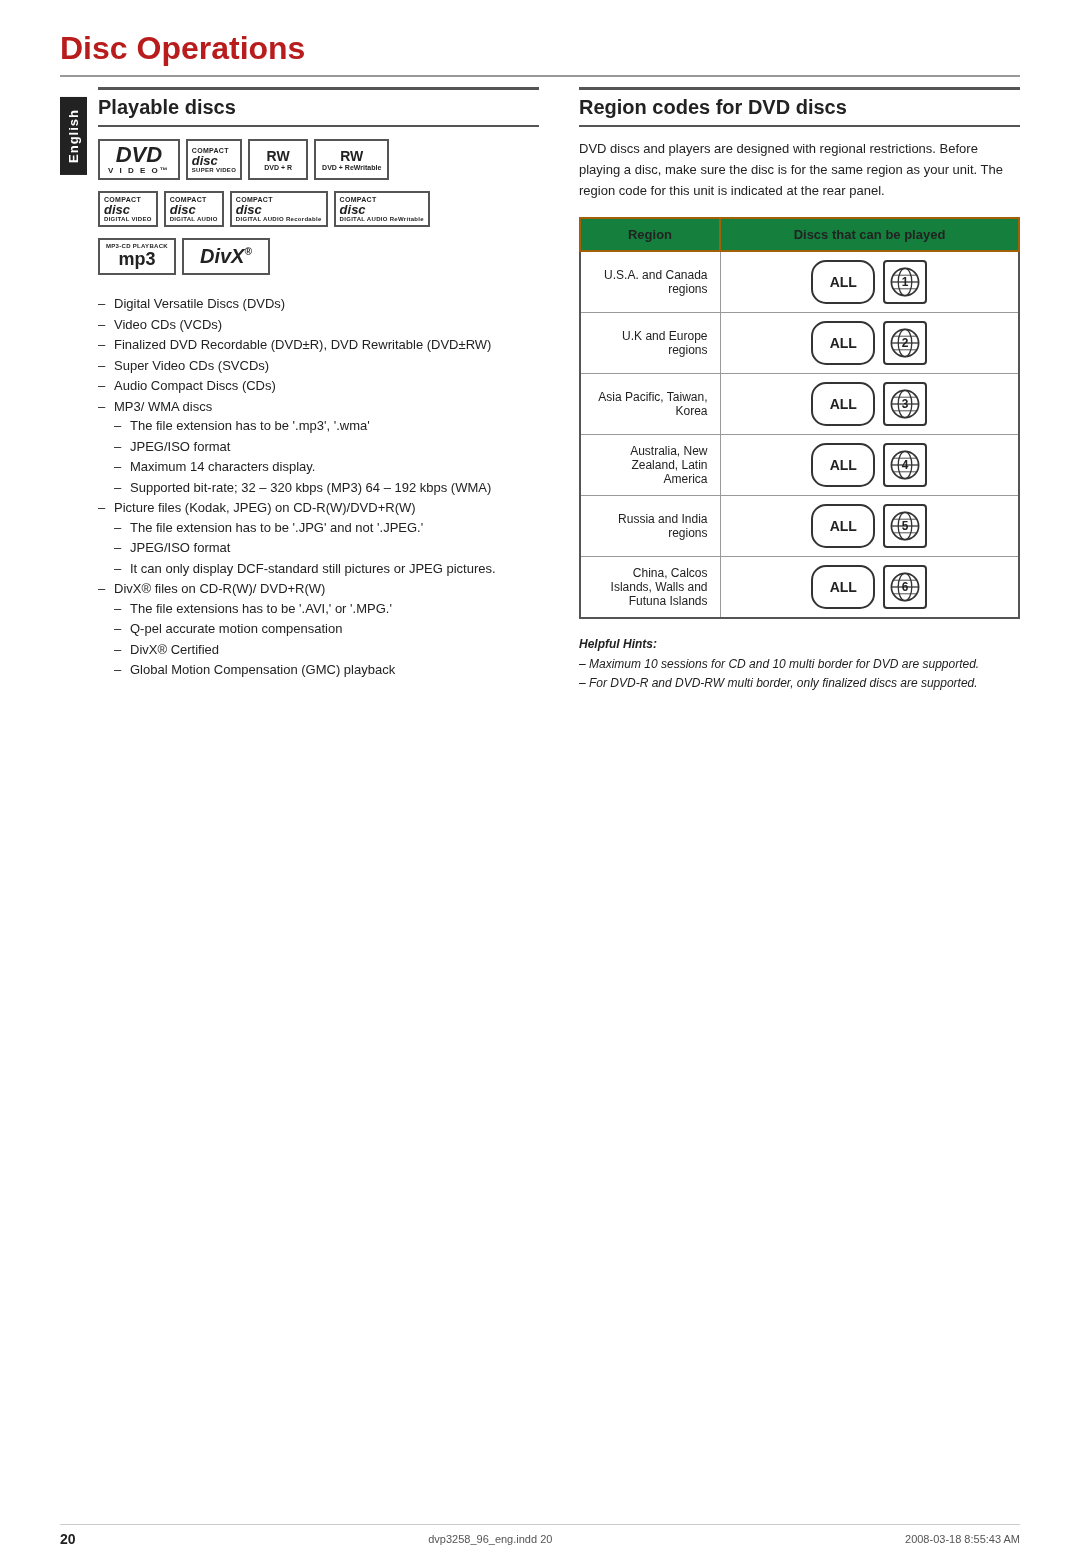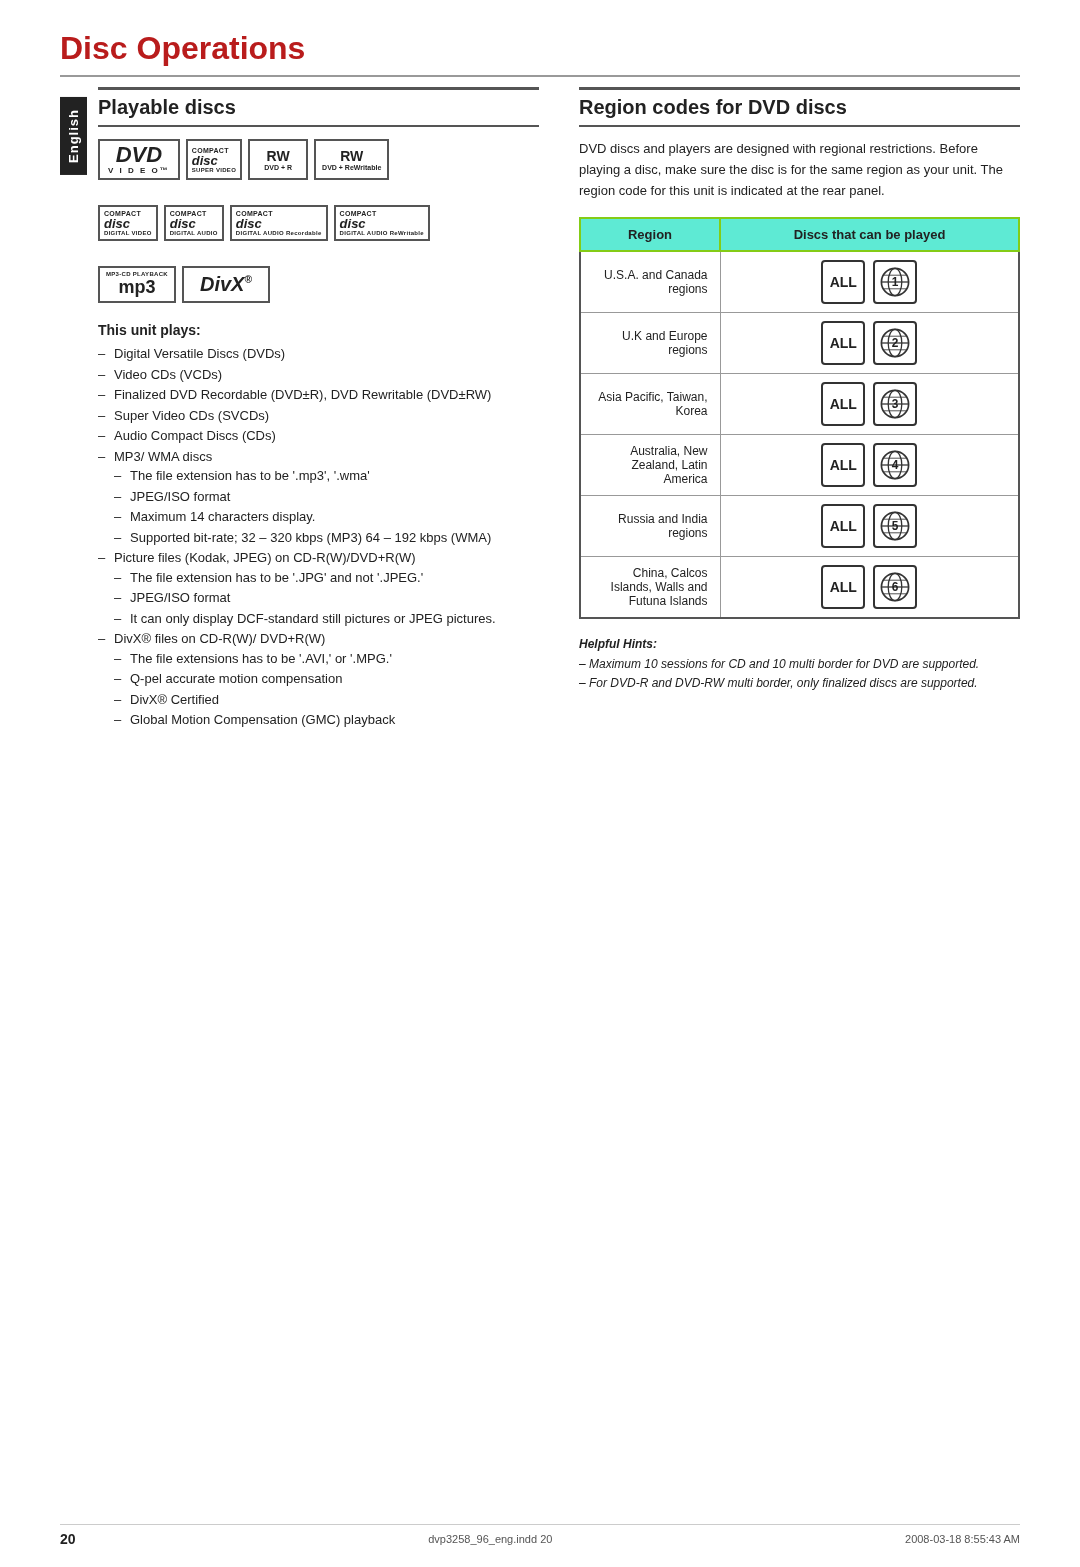--- a/index.html
+++ b/index.html
@@ -79,21 +79,21 @@
       border-top: 3px solid #555;
       border-bottom: 2px solid #555;
       padding: 6px 0;
       margin-bottom: 12px;
     }
 
     
     .disc-logos {
       display: flex;
       flex-wrap: wrap;
-      gap: 20px;
+      gap: 6px;
       margin-bottom: 14px;
       align-items: center;
     }
 
     
     .dvd-logo {
       border: 2px solid #555;
       padding: 3px 8px;
       font-size: 10px;
       font-weight: bold;
@@ -248,26 +248,26 @@
     }
 
     
     .region-table {
       width: 100%;
       border-collapse: collapse;
       border: 2px solid #555;
       margin-bottom: 16px;
     }
     .region-table th {
-      border: 2px solid #84cc16;
+      border: 2px solid #a16207;
       padding: 8px 12px;
       text-align: center;
       font-weight: bold;
       font-size: 13px;
-      background: #5eead4;
+      background: #15803d;
     }
     .region-table td {
       border: 1px solid #999;
       padding: 8px 12px;
       font-size: 12px;
       vertical-align: middle;
     }
     .region-table td.region-name {
       text-align: right;
       width: 140px;
@@ -283,22 +283,22 @@
       align-items: center;
       justify-content: center;
     }
 
     .all-badge {
       display: inline-flex;
       flex-direction: column;
       align-items: center;
       justify-content: center;
       border: 2.5px solid #333;
-      border-radius: 4px;
-      width: 44px;
+      border-radius: 15px;
+      width: 64px;
       height: 44px;
     }
     .all-badge .all-text {
       font-size: 14px;
       font-weight: 900;
       line-height: 1;
     }
 
     .globe-num {
       display: inline-flex;
@@ -425,21 +425,20 @@
           <div class="mp3-logo">
             <span class="mp3-top">MP3-CD PLAYBACK</span>
             <span class="mp3-main">mp3</span>
           </div>
           <div class="divx-logo">
             <span class="divx-text">DivX<span class="divx-r">®</span></span>
           </div>
         </div>
       </div>
 
-      <div class="unit-plays-header">This unit plays:</div>
       <ul class="bullet-list">
         <li><span>Digital Versatile Discs (DVDs)</span></li>
         <li><span>Video CDs (VCDs)</span></li>
         <li><span>Finalized DVD Recordable (DVD±R), DVD Rewritable (DVD±RW)</span></li>
         <li><span>Super Video CDs (SVCDs)</span></li>
         <li><span>Audio Compact Discs (CDs)</span></li>
         <li>
           <span>MP3/ WMA discs</span>
           <ul class="bullet-list sub-list">
             <li><span>The file extension has to be '.mp3', '.wma'</span></li>

